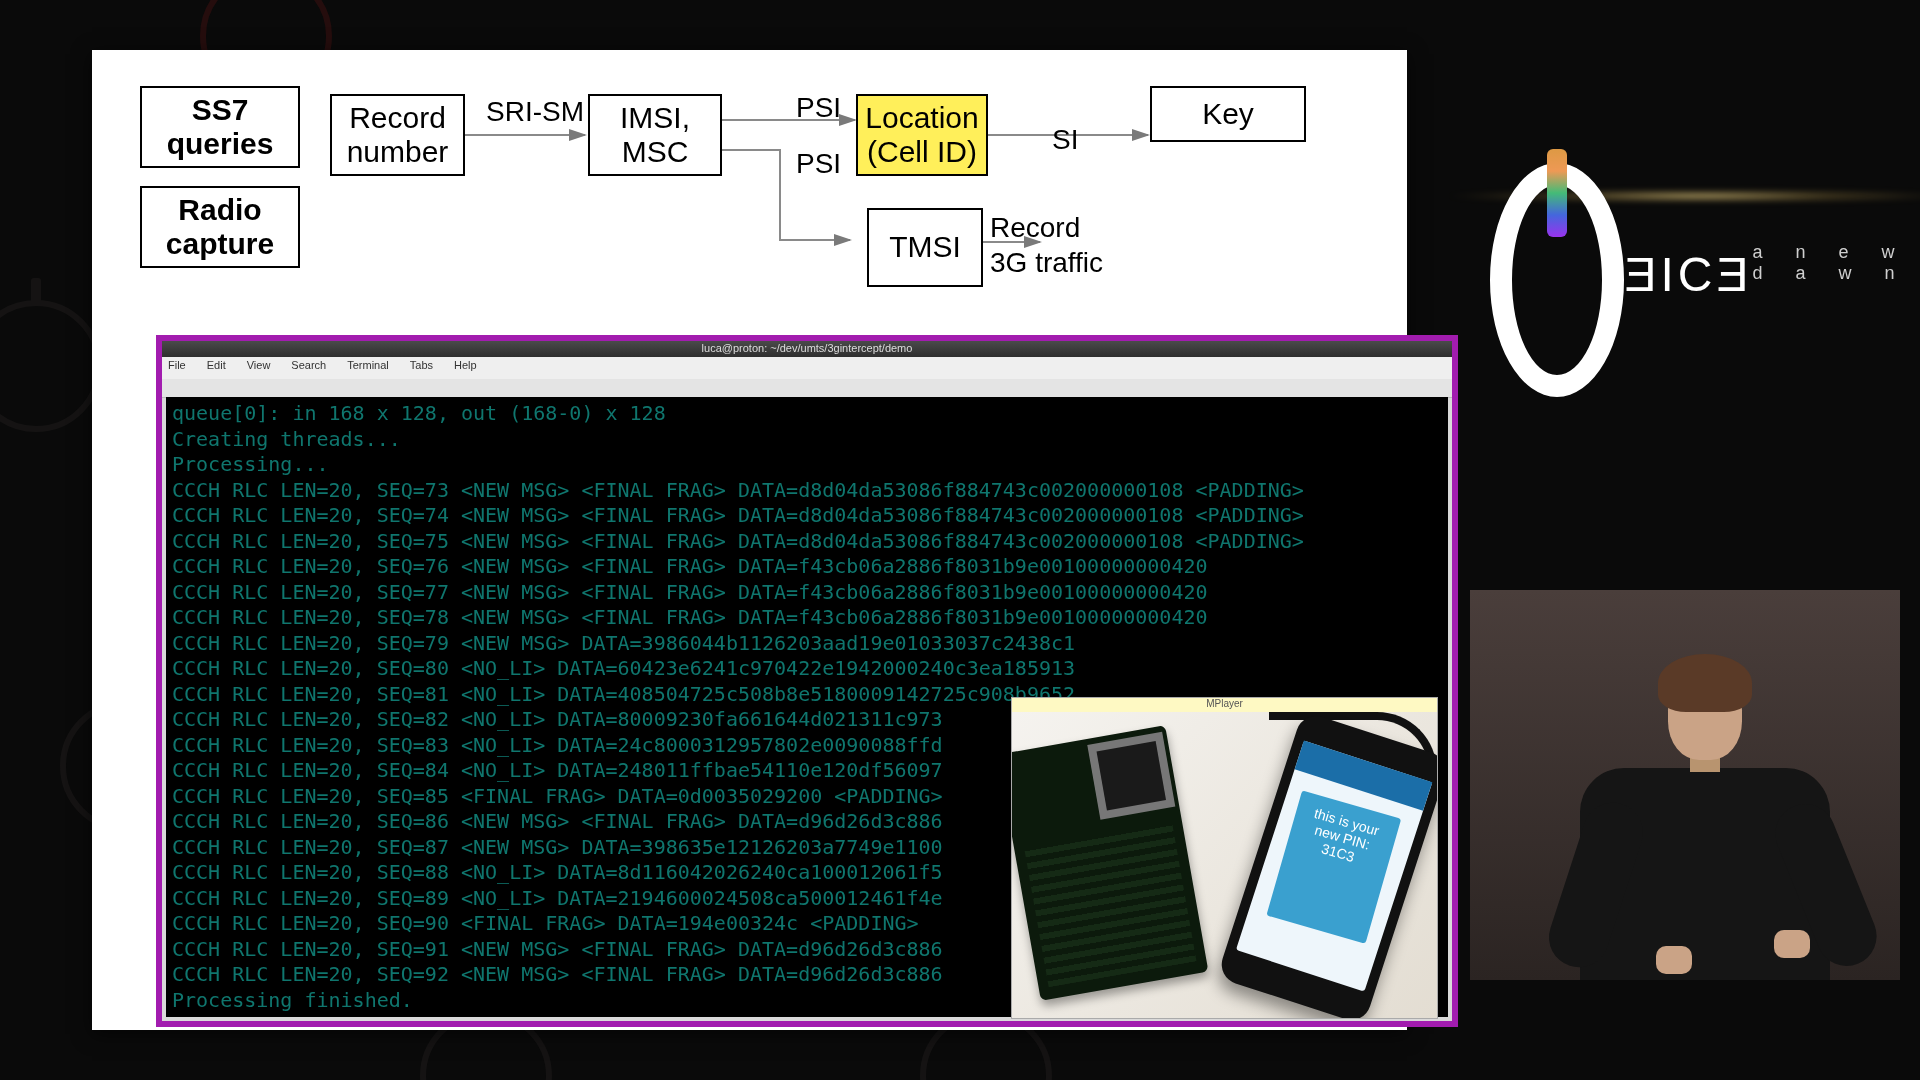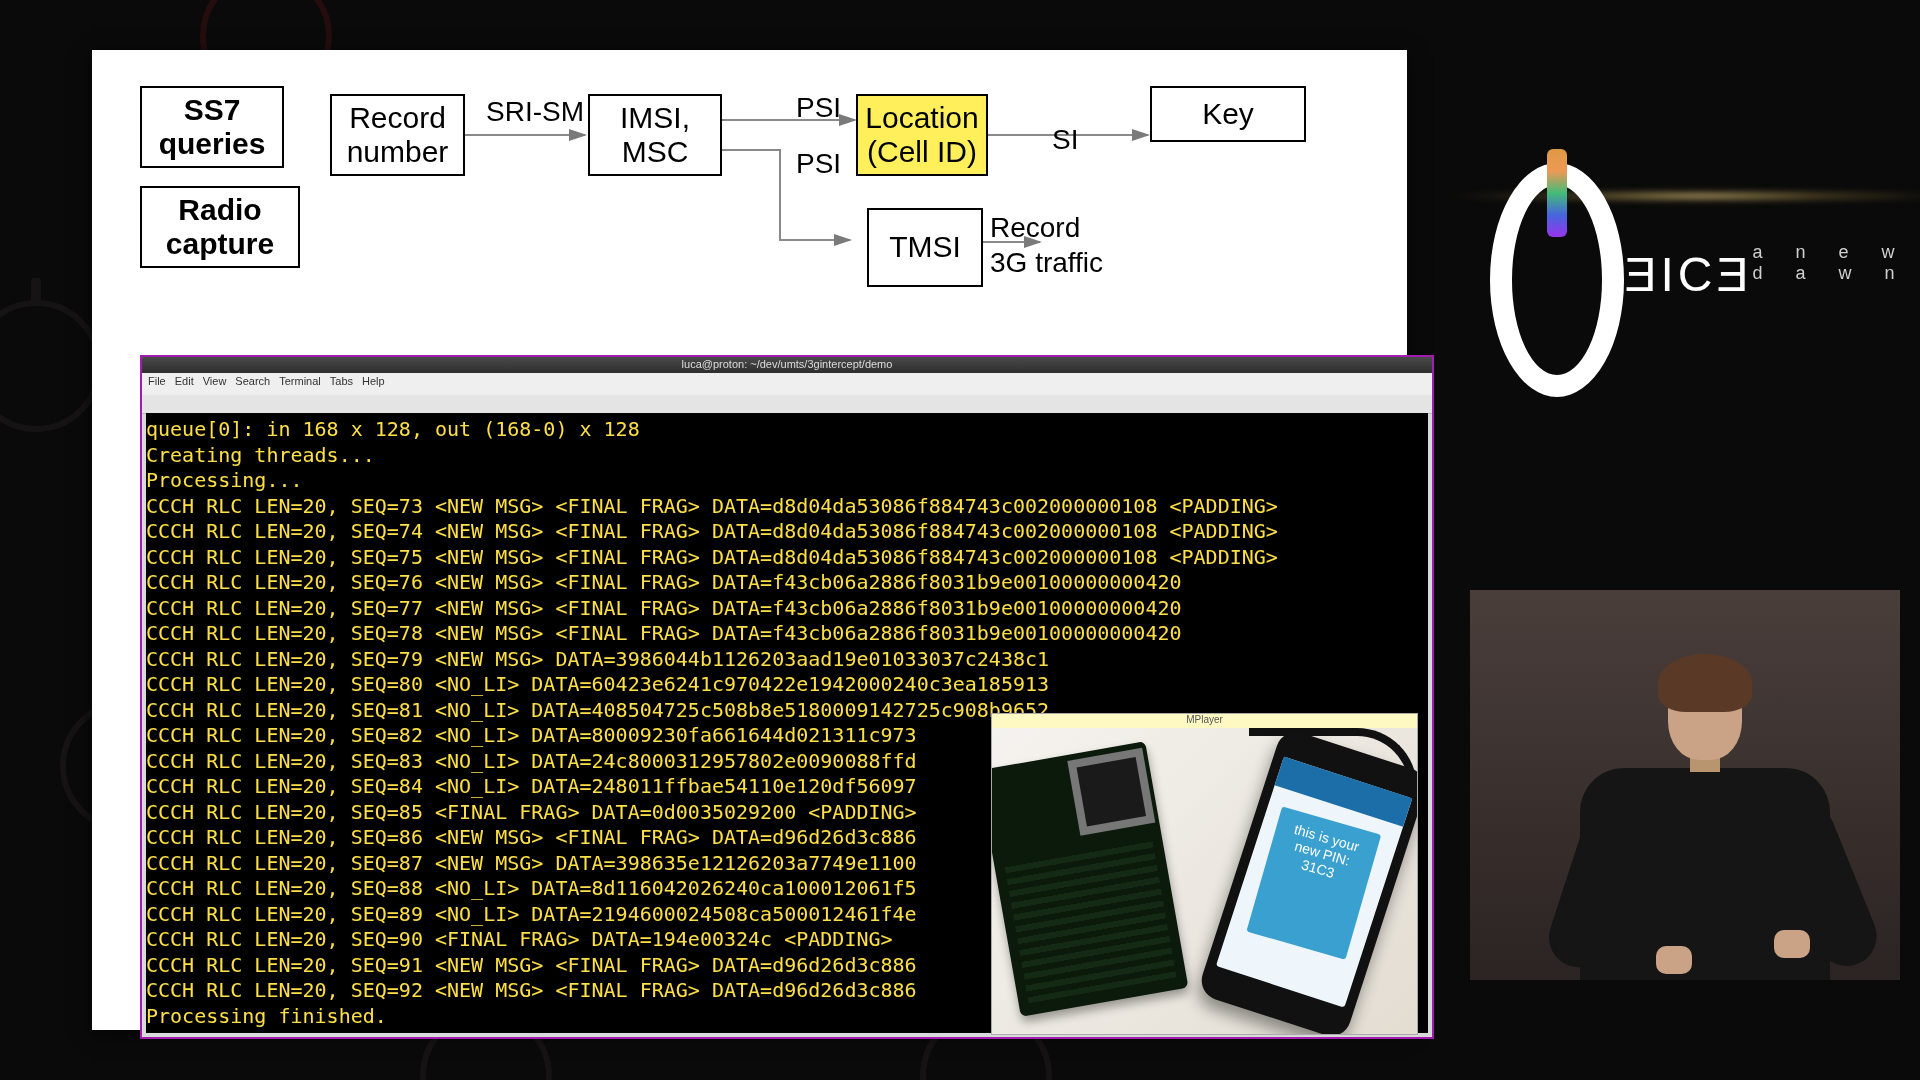--- a/index.html
+++ b/index.html
@@ -5,26 +5,26 @@
   html,body{margin:0;padding:0;width:1920px;height:1080px;background:#0a0a0a;font-family:Arial,Helvetica,sans-serif;overflow:hidden;}
   .bg-deco{position:absolute;border:6px solid #2a2625;border-radius:50%;width:120px;height:120px;opacity:.35;}
   .bg-deco::before{content:"";position:absolute;top:-28px;left:50%;transform:translateX(-50%);width:10px;height:28px;background:#2a2625;border-radius:3px;}
   .slide{position:absolute;left:92px;top:50px;width:1315px;height:980px;background:#fff;box-shadow:0 4px 18px rgba(0,0,0,.6);}
   .diagram{position:absolute;left:48px;top:30px;width:1230px;height:240px;}
   .dbox{position:absolute;border:2px solid #000;background:#fff;display:flex;align-items:center;justify-content:center;text-align:center;font-size:30px;line-height:1.15;padding:6px 10px;box-sizing:border-box;}
   .dbox.b{font-weight:700;}
   .dbox.hi{background:#ffef5a;}
   .dlabel{position:absolute;font-size:28px;color:#000;}
   svg.arrows{position:absolute;left:0;top:0;width:100%;height:100%;pointer-events:none;}
-  .termwin{position:absolute;left:48px;top:285px;width:1290px;height:680px;background:#d9d9d9;border:2px solid #a21caf;margin-top:20px;}
+  .termwin{position:absolute;left:64px;top:285px;width:1290px;height:680px;background:#d9d9d9;border:6px solid #a21caf;}
   .term-titlebar{height:16px;background:linear-gradient(#4a4a4a,#2e2e2e);position:relative;}
   .term-title{position:absolute;left:50%;top:1px;transform:translateX(-50%);font-size:11px;color:#ddd;white-space:nowrap;}
-  .term-menu{height:18px;background:#efefef;font-size:11px;color:#333;padding:2px 6px;display:flex;gap:9px;}
+  .term-menu{height:18px;background:#efefef;font-size:11px;color:#333;padding:2px 6px;display:flex;gap:21px;}
   .term-tabs{height:18px;background:#e4e4e4;border-bottom:1px solid #bbb;}
-  .term-body{position:absolute;left:4px;right:4px;top:56px;bottom:4px;background:#000;color:#fde047;font-family:"DejaVu Sans Mono","Menlo","Consolas",monospace;font-size:20px;line-height:25.5px;letter-spacing:0;white-space:pre;padding:4px 0;box-sizing:border-box;overflow:hidden;}
+  .term-body{position:absolute;left:4px;right:4px;top:56px;bottom:4px;background:#000;color:#0f766e;font-family:"DejaVu Sans Mono","Menlo","Consolas",monospace;font-size:20px;line-height:25.5px;letter-spacing:0;white-space:pre;padding:4px 6px;box-sizing:border-box;overflow:hidden;}
   .photo{position:absolute;right:14px;top:356px;width:425px;height:320px;background:#e6e6e6;border:1px solid #aaa;}
   .photo-title{height:14px;background:#fef9c3;font-size:10px;color:#555;text-align:center;}
   .photo-body{position:absolute;left:0;right:0;top:14px;bottom:0;background:linear-gradient(135deg,#f5f3ef 0%,#e3ddd2 100%);overflow:hidden;}
   .pcb{position:absolute;left:6px;top:26px;width:170px;height:250px;background:#0c1a0c;border-radius:6px;transform:rotate(-10deg);box-shadow:0 6px 10px rgba(0,0,0,.35);}
   .pcb::before{content:"";position:absolute;right:12px;top:14px;width:60px;height:60px;background:#1a1a1a;box-shadow:0 0 0 8px #777;}
   .pcb::after{content:"";position:absolute;left:10px;right:10px;bottom:12px;height:140px;background:repeating-linear-gradient(0deg,#152a15 0 6px,#0c1a0c 6px 12px);}
   .phone{position:absolute;right:26px;bottom:10px;width:155px;height:280px;background:#111;border-radius:20px;transform:rotate(18deg);box-shadow:0 10px 16px rgba(0,0,0,.4);}
   .phone-scr{position:absolute;left:10px;right:10px;top:28px;bottom:32px;background:#eef6fb;border-radius:3px;}
   .phone-bar{position:absolute;left:0;right:0;top:0;height:30px;background:#1b6ea8;}
   .sms{position:absolute;left:16px;right:16px;top:46px;height:110px;background:#3aa0cf;color:#fff;font-size:14px;padding:10px;border-radius:3px;transform:rotate(-2deg);text-align:center;}
@@ -67,21 +67,21 @@
       </defs>
       <g stroke="#8a8a8a" stroke-width="2" fill="none" marker-end="url(#ah)">
         <line x1="325" y1="55" x2="445" y2="55"></line>
         <line x1="582" y1="40" x2="715" y2="40"></line>
         <path d="M582,70 L640,70 L640,160 L710,160"></path>
         <line x1="848" y1="55" x2="1008" y2="55"></line>
         <line x1="832" y1="162" x2="900" y2="162"></line>
       </g>
     </svg>
 
-    <div class="dbox b" style="left:0;top:6px;width:144px;height:82px;">SS7
+    <div class="dbox b" style="left:0;top:6px;width:160px;height:82px;">SS7
 queries</div>
     <div class="dbox b" style="left:0;top:106px;width:160px;height:82px;">Radio
 capture</div>
     <div class="dbox" style="left:190px;top:14px;width:135px;height:82px;">Record
 number</div>
     <div class="dbox" style="left:448px;top:14px;width:134px;height:82px;">IMSI,
 MSC</div>
     <div class="dbox hi" style="left:716px;top:14px;width:132px;height:82px;">Location
 (Cell ID)</div>
     <div class="dbox" style="left:727px;top:128px;width:116px;height:79px;">TMSI</div>

